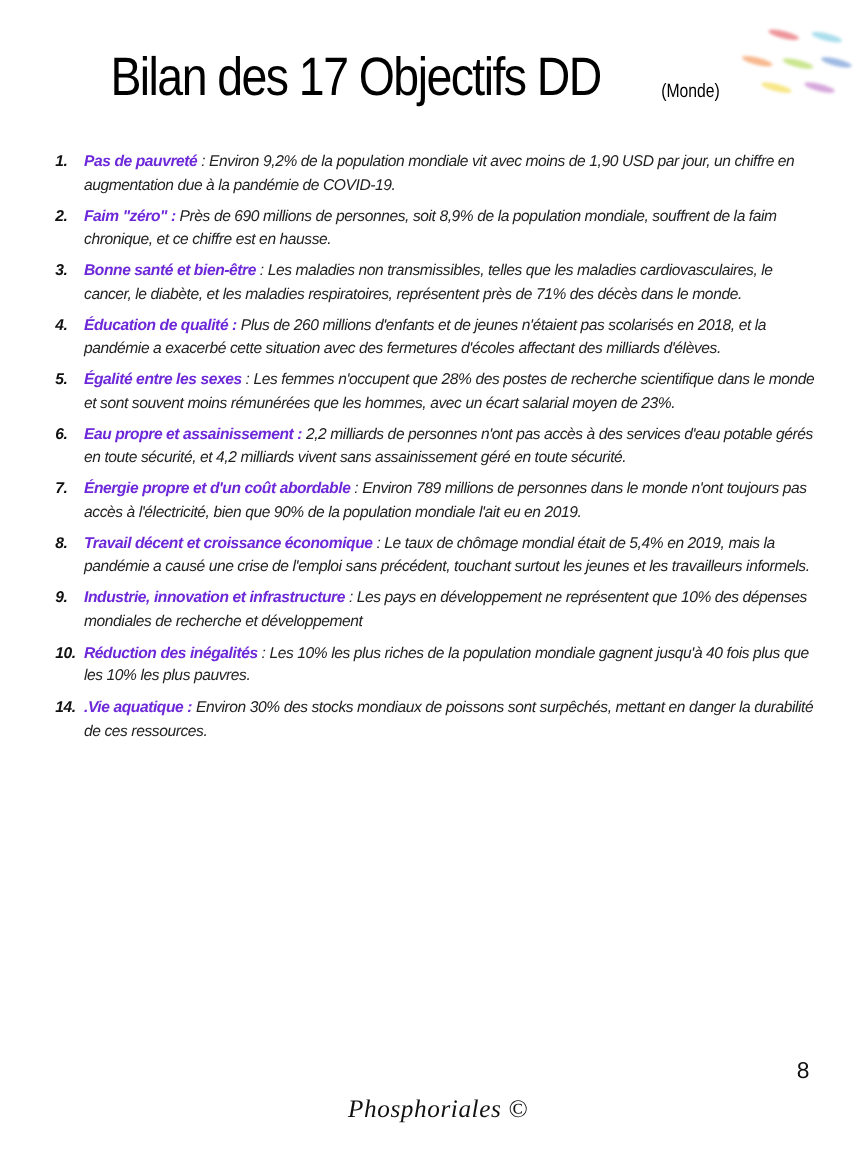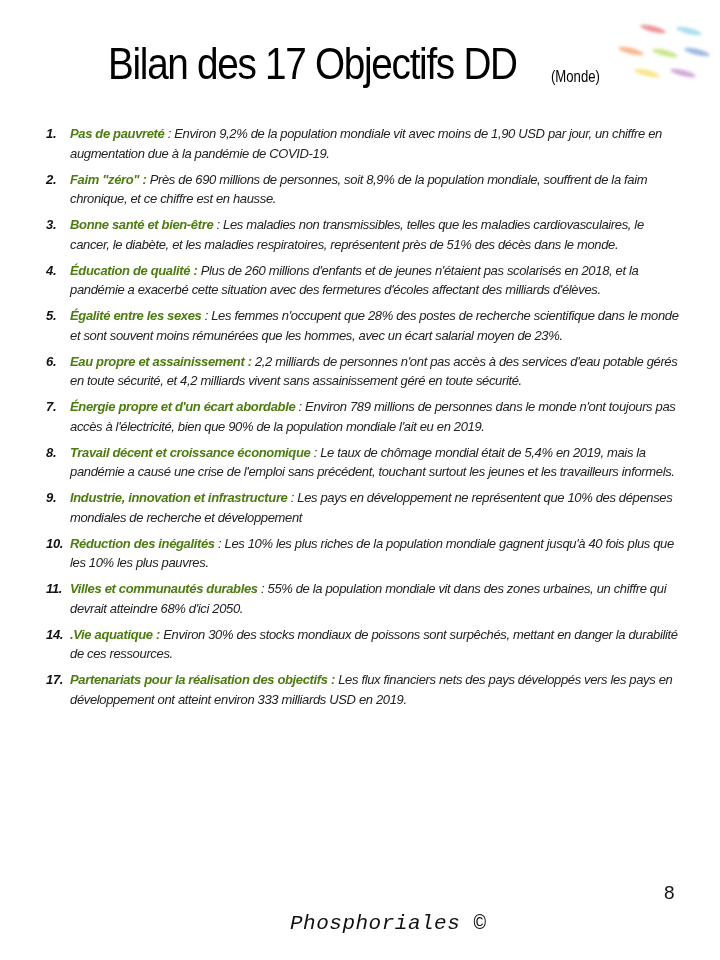--- a/index.html
+++ b/index.html
@@ -1,28 +1,28 @@
 <!DOCTYPE html>
 <html><head>
   <meta charset="utf-8">
   <style>
     html, body { margin: 0; padding: 0; background: #ffffff; }
     body { width: 720px; height: 960px; position: relative; overflow: hidden; font-family: "Liberation Sans", sans-serif; color: #111; }
-    .title-row { position: absolute; left: 108px; top: 38px; white-space: nowrap; }
+    .title-row { position: absolute; left: 92px; top: 38px; white-space: nowrap; }
     .title { font-family: "Liberation Sans", sans-serif; font-size: 45px; letter-spacing: -1.5px; transform: scaleX(0.86); transform-origin: left bottom; display: inline-block; color: #000; }
     .subtitle { position: absolute; left: 551px; top: 68px; font-size: 16px; transform: scaleX(0.82); transform-origin: left; color: #000; }
     .logo { position: absolute; left: 614px; top: 22px; width: 100px; height: 60px; }
     .logo span { position: absolute; width: 26px; height: 6px; border-radius: 50%; filter: blur(1.4px); transform: rotate(14deg); opacity: 0.75; }
     ol.goals { position: absolute; left: 40px; top: 124px; width: 640px; margin: 0; padding: 0; list-style: none; }
     ol.goals li { position: relative; padding-left: 30px; margin-bottom: 6.5px; font-size: 13px; line-height: 19.5px; font-style: italic; color: #222; letter-spacing: -0.35px; }
     ol.goals li .num { position: absolute; left: 6px; top: 0; font-weight: bold; color: #111; }
     ol.goals li.two-digit .num { left: 6px; }
-    ol.goals li .head { font-weight: bold; color: #4d7c0f; }
+    ol.goals li .head { font-weight: bold; color: #6d28d9; }
     .page-number { position: absolute; left: 664px; top: 882px; font-size: 19px; color: #111; }
-    .footer { position: absolute; left: 290px; top: 912px; font-family: Liberation Mono, monospace; font-style: italic; font-size: 21px; color: #111; letter-spacing: 0.5px; }
+    .footer { position: absolute; left: 290px; top: 912px; font-family: Liberation Serif, serif; font-style: italic; font-size: 21px; color: #111; letter-spacing: 0.5px; }
   </style>
 </head>
 <body>
 
 <div class="title-row">
   <span class="title">Bilan des 17 Objectifs DD</span>
 </div>
 <span class="subtitle">(Monde)</span>
 
 <div class="logo">
@@ -32,27 +32,25 @@
   <span style="left:38px; top:28px; background:#b9dd6a;"></span>
   <span style="left:70px; top:27px; background:#7fa3d9;"></span>
   <span style="left:20px; top:48px; background:#f5df60;"></span>
   <span style="left:56px; top:48px; background:#c98bd0;"></span>
 </div>
 
 <ol class="goals" id="goals">
 
 <li><span class="num">1.</span><span class="head">Pas de pauvreté</span><span> : </span><span>Environ 9,2% de la population mondiale vit avec moins de 1,90 USD par jour, un chiffre en augmentation due à la pandémie de COVID-19.</span></li>
     <li><span class="num">2.</span><span class="head">Faim "zéro" :</span><span> </span><span>Près de 690 millions de personnes, soit 8,9% de la population mondiale, souffrent de la faim chronique, et ce chiffre est en hausse.</span></li>
-    <li><span class="num">3.</span><span class="head">Bonne santé et bien-être</span><span> : </span><span>Les maladies non transmissibles, telles que les maladies cardiovasculaires, le cancer, le diabète, et les maladies respiratoires, représentent près de 51% des décès dans le monde.</span></li>
+    <li><span class="num">3.</span><span class="head">Bonne santé et bien-être</span><span> : </span><span>Les maladies non transmissibles, telles que les maladies cardiovasculaires, le cancer, le diabète, et les maladies respiratoires, représentent près de 71% des décès dans le monde.</span></li>
     <li><span class="num">4.</span><span class="head">Éducation de qualité :</span><span> </span><span>Plus de 260 millions d'enfants et de jeunes n'étaient pas scolarisés en 2018, et la pandémie a exacerbé cette situation avec des fermetures d'écoles affectant des milliards d'élèves.</span></li>
     <li><span class="num">5.</span><span class="head">Égalité entre les sexes</span><span> : </span><span>Les femmes n'occupent que 28% des postes de recherche scientifique dans le monde et sont souvent moins rémunérées que les hommes, avec un écart salarial moyen de 23%.</span></li>
     <li><span class="num">6.</span><span class="head">Eau propre et assainissement :</span><span> </span><span>2,2 milliards de personnes n'ont pas accès à des services d'eau potable gérés en toute sécurité, et 4,2 milliards vivent sans assainissement géré en toute sécurité.</span></li>
-    <li><span class="num">7.</span><span class="head">Énergie propre et d'un écart abordable</span><span> : </span><span>Environ 789 millions de personnes dans le monde n'ont toujours pas accès à l'électricité, bien que 90% de la population mondiale l'ait eu en 2019.</span></li>
+    <li><span class="num">7.</span><span class="head">Énergie propre et d'un coût abordable</span><span> : </span><span>Environ 789 millions de personnes dans le monde n'ont toujours pas accès à l'électricité, bien que 90% de la population mondiale l'ait eu en 2019.</span></li>
     <li><span class="num">8.</span><span class="head">Travail décent et croissance économique</span><span> : </span><span>Le taux de chômage mondial était de 5,4% en 2019, mais la pandémie a causé une crise de l'emploi sans précédent, touchant surtout les jeunes et les travailleurs informels.</span></li>
     <li><span class="num">9.</span><span class="head">Industrie, innovation et infrastructure</span><span> : </span><span>Les pays en développement ne représentent que 10% des dépenses mondiales de recherche et développement</span></li>
     <li class="two-digit"><span class="num">10.</span><span class="head">Réduction des inégalités</span><span> : </span><span>Les 10% les plus riches de la population mondiale gagnent jusqu'à 40 fois plus que les 10% les plus pauvres.</span></li>
-    <li class="two-digit"><span class="num">11.</span><span class="head">Villes et communautés durables</span><span> : </span><span>55% de la population mondiale vit dans des zones urbaines, un chiffre qui devrait atteindre 68% d'ici 2050.</span></li>
     <li class="two-digit"><span class="num">14.</span><span class="head">.Vie aquatique :</span><span> </span><span>Environ 30% des stocks mondiaux de poissons sont surpêchés, mettant en danger la durabilité de ces ressources.</span></li>
-    <li class="two-digit"><span class="num">17.</span><span class="head">Partenariats pour la réalisation des objectifs :</span><span> </span><span>Les flux financiers nets des pays développés vers les pays en développement ont atteint environ 333 milliards USD en 2019.</span></li>
   </ol>
 
 <div class="page-number">8</div>
 <div class="footer">Phosphoriales ©</div>
 
 </body></html>

